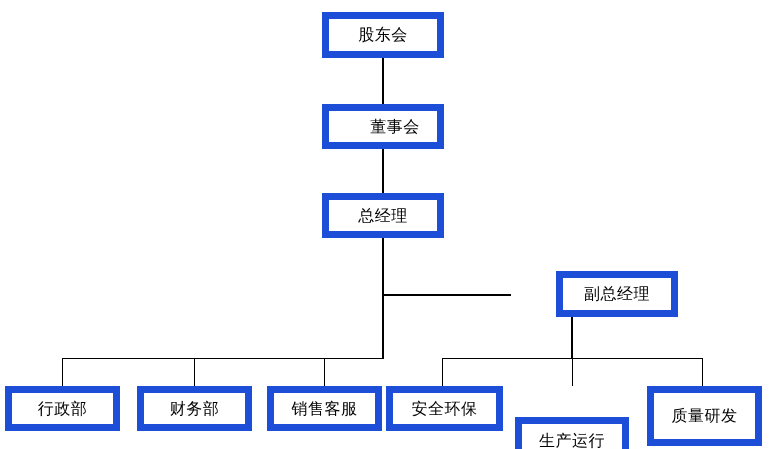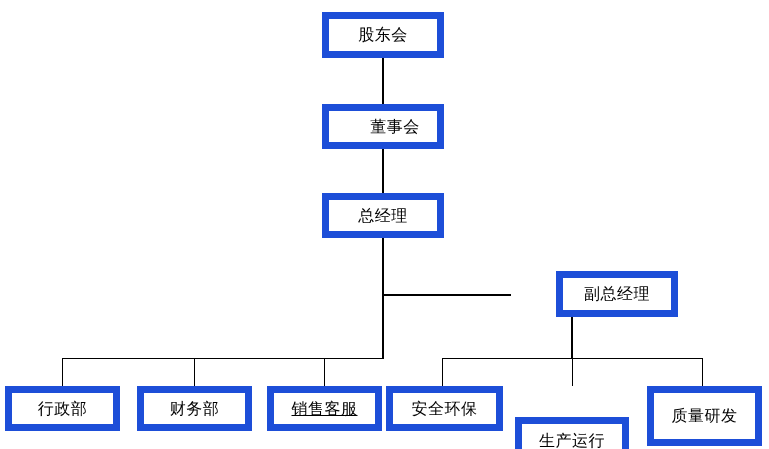--- a/index.html
+++ b/index.html
@@ -89,21 +89,21 @@
   </div>
 
   <div class="node" style="left:5px; top:386px; width:115px; height:45px;justify-content:center;">
     <span class="node-label">行政部</span>
   </div>
 
   <div class="node" style="left:137px; top:386px; width:115px; height:45px;">
     <span class="node-label">财务部</span>
   </div>
 
-  <div class="node" style="left:267px; top:386px; width:115px; height:45px;text-decoration:underline;">
+  <div class="node" style="left:267px; top:386px; width:115px; height:45px;">
     <span class="node-label">销售客服</span>
   </div>
 
   <div class="node" style="left:386px; top:386px; width:117px; height:45px;">
     <span class="node-label">安全环保</span>
   </div>
 
   <div class="node" style="left:515px; top:386px; width:114px; height:47px;margin-top:31px;">
     <span class="node-label">生产运行</span>
   </div>

